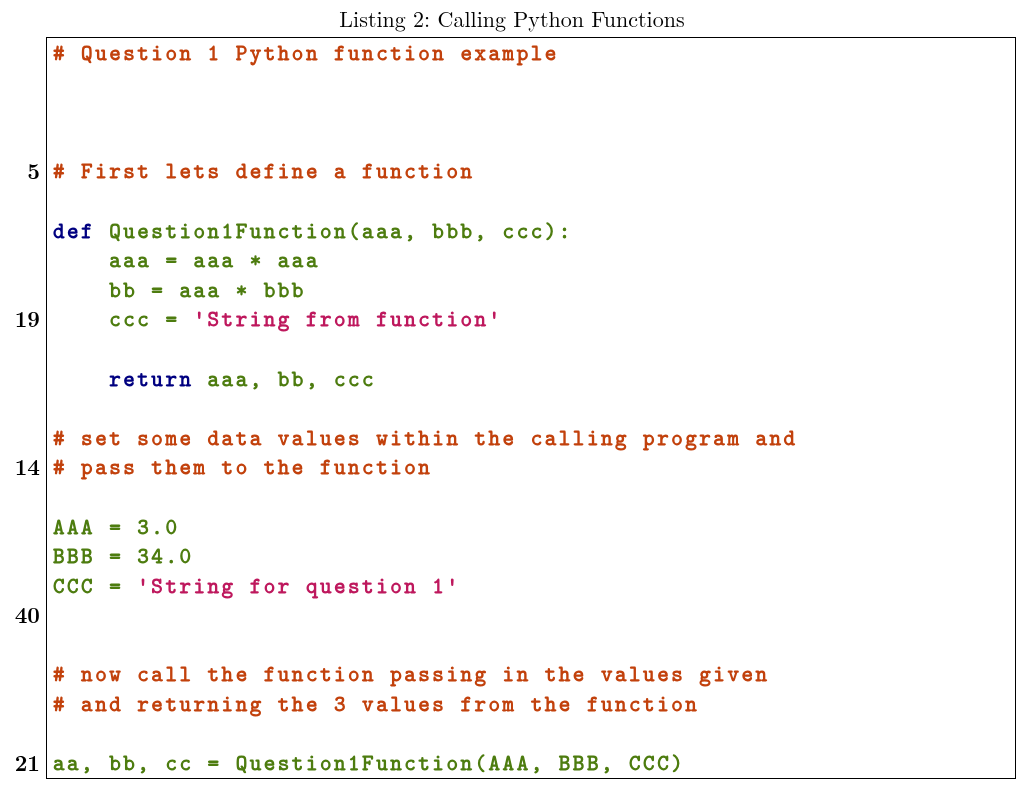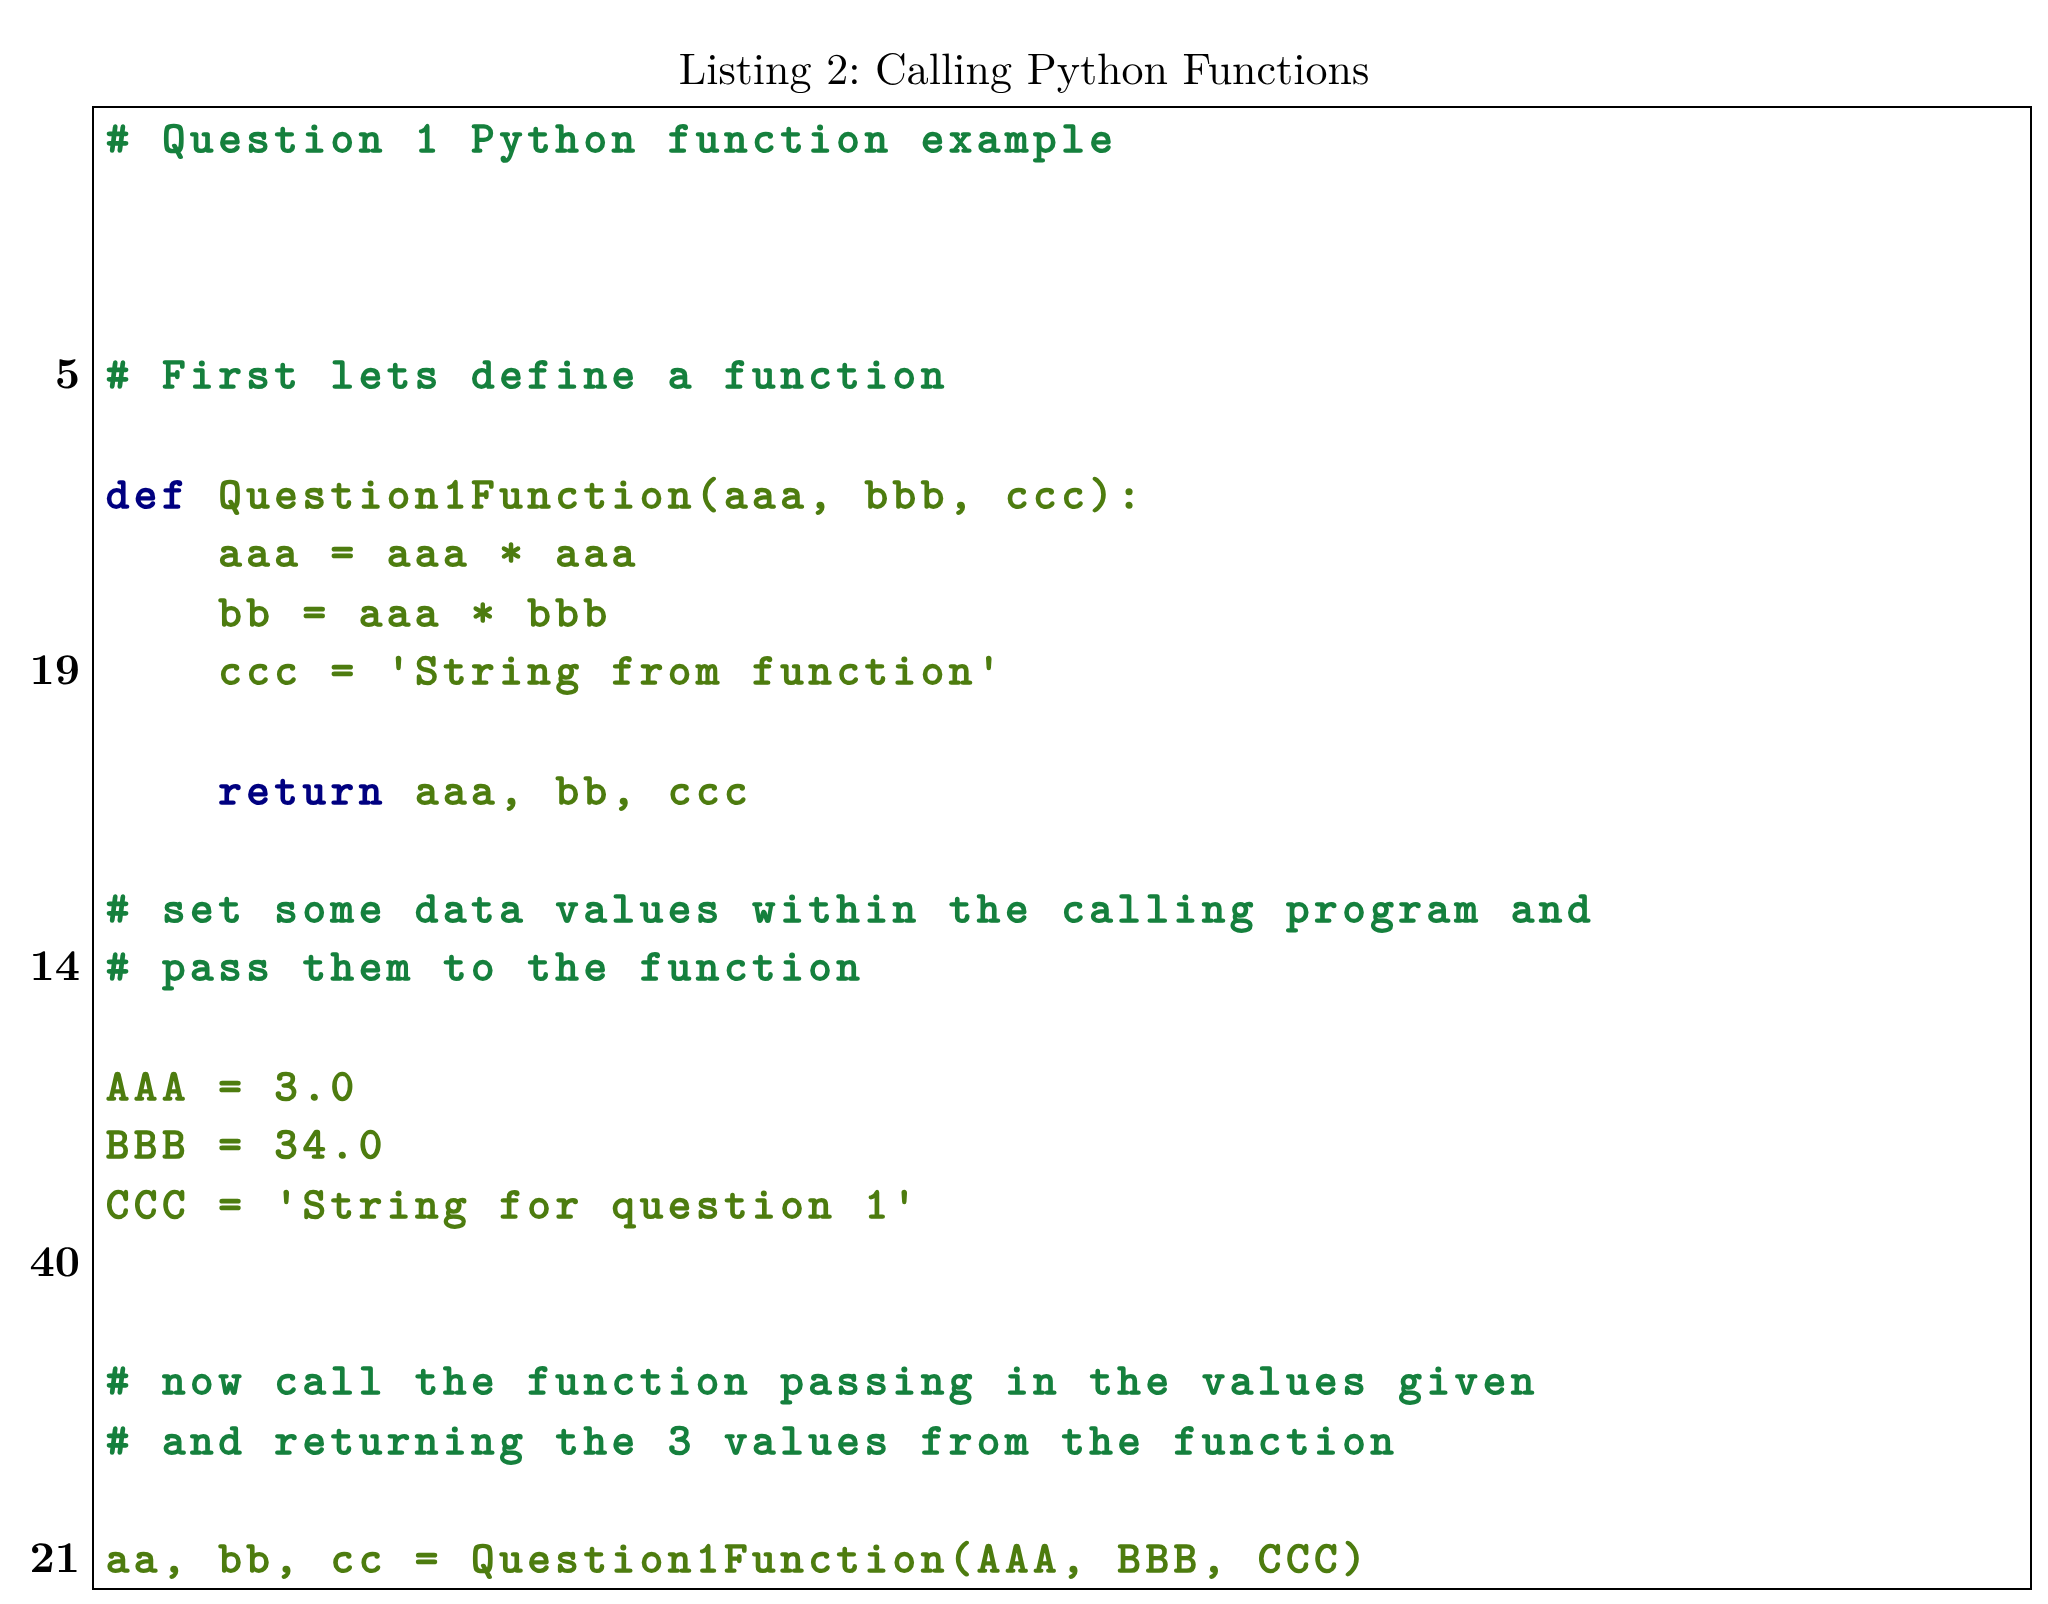--- a/index.html
+++ b/index.html
@@ -4,21 +4,21 @@
   <style>
     body {
       margin: 0;
       padding: 0;
       font-family: "Latin Modern Roman", "Computer Modern", Georgia, serif;
       background: #fff;
       color: #000;
     }
     .listing-wrapper {
       width: 1024px;
-      margin: 16px auto;
+      margin: 0 auto;
       padding-top: 2px;
       border-radius: 32px;
     }
     .caption {
       text-align: center;
       font-size: 22px;
       font-family: "Latin Modern Roman", "Computer Modern", Georgia, serif;
       font-weight: normal;
       margin: 0 0 4px 0;
     }
@@ -50,23 +50,23 @@
       overflow: hidden;
       letter-spacing: 2.5px;
     }
     .line-numbers div {
       height: 29.6px;
     }
     .code-line {
       height: 29.6px;
       white-space: pre;
     }
-    .tok-comment { color: #15803d; }
+    .tok-comment { color: #c2410c; }
     .tok-keyword { color: #000080; }
-    .tok-string { color: #4d7c0f; }
+    .tok-string { color: #be185d; }
     .tok-default { color: #4d7c0f; }
   </style>
 </head>
 <body>
 
 <div class="listing-wrapper">
   <div class="caption">Listing 2: Calling Python Functions</div>
   <div class="code-block">
     <div class="line-numbers" id="line-numbers">
         <div>&nbsp;</div>

